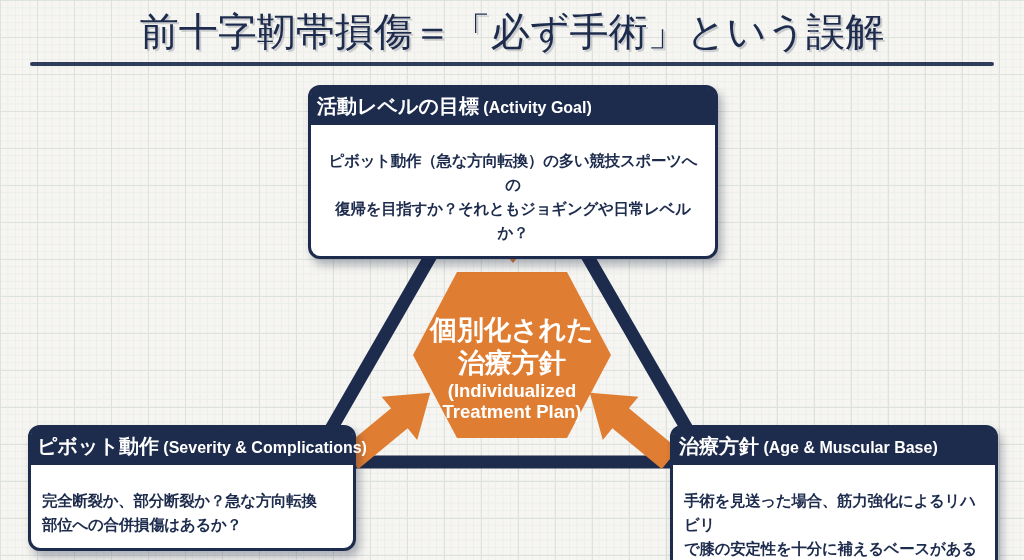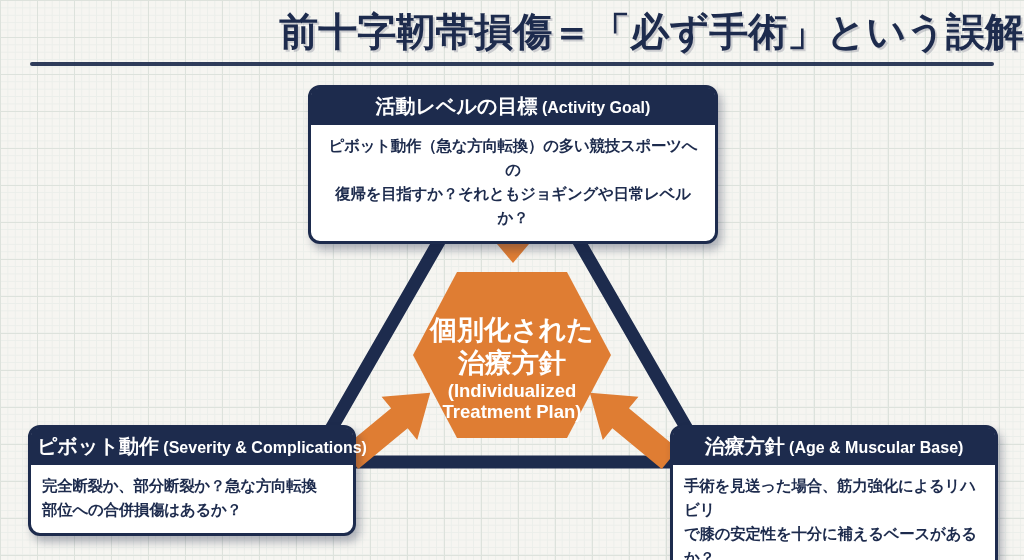--- a/index.html
+++ b/index.html
@@ -16,44 +16,44 @@
     background-color:var(--bg);
     background-image:
       linear-gradient(var(--grid-major) 1px, transparent 1px),
       linear-gradient(90deg, var(--grid-major) 1px, transparent 1px),
       linear-gradient(var(--grid-minor) 1px, transparent 1px),
       linear-gradient(90deg, var(--grid-minor) 1px, transparent 1px);
     background-size:37px 37px,37px 37px,7.4px 7.4px,7.4px 7.4px;
   }
   .title{
     position:absolute;top:5px;left:0;width:100%;
-    text-align:right;color:var(--navy);
-    font-size:39px;font-weight:700;letter-spacing:0px;
+    text-align:center;color:var(--navy);
+    font-size:39px;font-weight:400;letter-spacing:0px;
     text-shadow:2px 2px 0 rgba(20,30,60,.18);
     white-space:nowrap;
   }
   .title-rule{
     position:absolute;top:62px;left:30px;width:964px;height:4px;
     background:var(--navy);border-radius:2px;opacity:.92;
   }
   svg.diagram{position:absolute;top:0;left:0;}
   .node{
     position:absolute;background:#fff;border:3px solid var(--navy);
     border-radius:12px;box-shadow:4px 6px 8px rgba(22,32,62,.32);
   }
   .node-header{
-    background:var(--navy);color:#fff;text-align:center;
+    background:var(--navy);color:#fff;text-align:left;
     padding:6px 6px 7px;border-radius:7px 7px 0 0;
     font-weight:700;line-height:1.2;white-space:nowrap;
   }
   .node-header .jp{font-size:20px;}
   .node-header .en{font-size:16px;}
   .node-body{
     color:var(--navy);font-weight:700;font-size:15.5px;line-height:1.55;
-    padding:9px 11px 11px;white-space:pre-line;letter-spacing:-0.3px;
+    padding:24px 11px 11px;white-space:pre-line;letter-spacing:-0.3px;
   }
   .node-body.centered{text-align:center;}
   .hex-jp{font-size:27px;font-weight:900;fill:#fff;}
   .hex-en{font-size:18.5px;font-weight:700;fill:#fff;}
 </style>
 </head>
 <body>
 
 <div class="stage">
 

